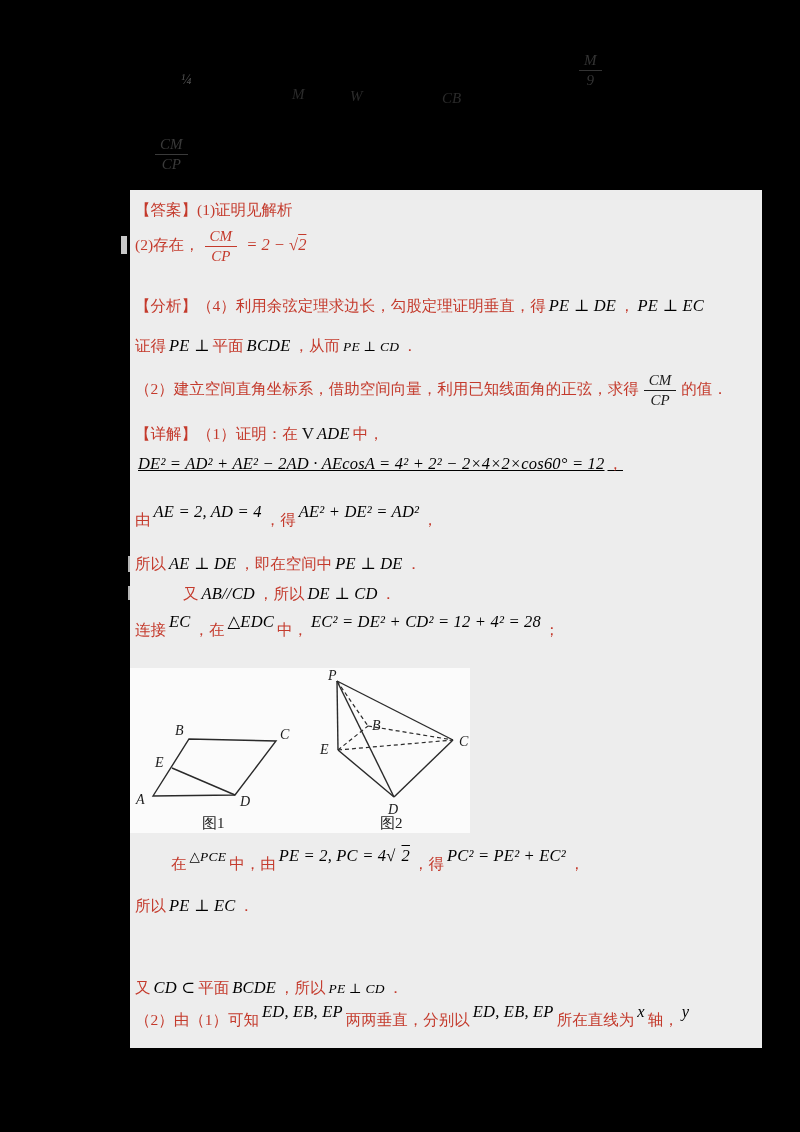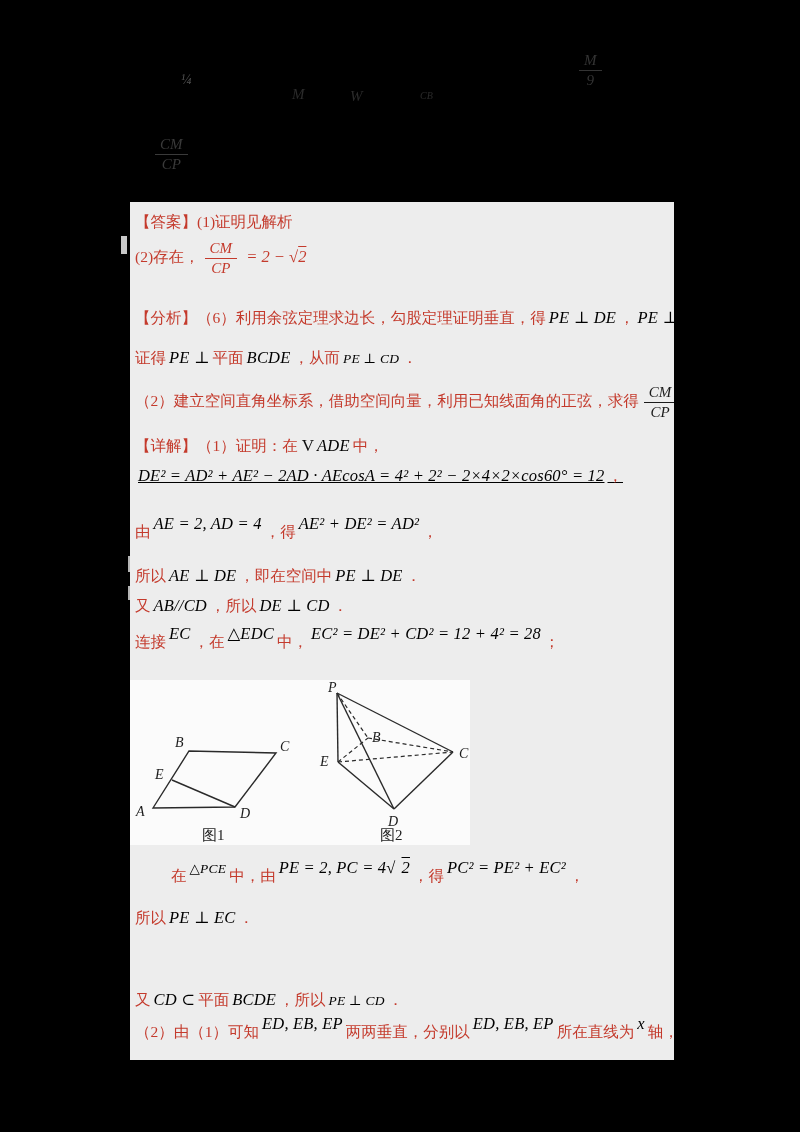--- a/index.html
+++ b/index.html
@@ -6,28 +6,28 @@
   body {
     width:800px; height:1132px; position:relative; overflow:hidden;
     background:#000;
     font-family:"Liberation Serif","DejaVu Serif",serif;
   }
   
   .artifact { position:absolute; color:#2b2b2b; font-style:italic; }
   .af1 { left:181px; top:72px;  font-size:14px; color:#4d4d4d; }
   .af2 { left:292px; top:86px;  font-size:15px; }
   .af3 { left:350px; top:88px;  font-size:15px; }
-  .af4 { left:420px; top:90px;  font-size:10px; }
+  .af4 { left:442px; top:90px;  font-size:15px; }
   .af5 { left:574px; top:52px;  font-size:13px; color:#343434; }
   .af6 { left:150px; top:136px; font-size:15px; color:#3a3a3a; }
   .af6 .num { border-color:#5a5a5a; }
 
   
   .panel {
-    position:absolute; left:130px; top:202px; width:544px; height:858px;
+    position:absolute; left:130px; top:190px; width:632px; height:858px;
     background:#ededed; overflow:hidden;
   }
   .line { position:absolute; left:5px; white-space:nowrap; line-height:24px; }
 
   
   .r  { color:#c43a2c; font-size:15.5px; }
   .rm { color:#c43a2c; font-size:16.5px; font-style:italic; }
   .k  { color:#000000; font-size:16.5px; font-style:italic; padding:0 3px; letter-spacing:.2px; }
   .sm { font-size:13.5px;text-align:center; }
   .up { position:relative; top:-8px; }
@@ -43,21 +43,21 @@
   
   .pl1  { top:8px; }
   .pl2  { top:38px; }
   .pl3  { top:104px; }
   .pl4  { top:144px; }
   .pl5  { top:182px; }
   .pl6  { top:232px; }
   .pl7  { top:262px;text-decoration:underline; }
   .pl8  { top:318px; }
   .pl9  { top:362px; }
-  .pl10 { top:392px; }
+  .pl10 { top:392px;margin-left:48px; }
   .pl11 { top:428px; }
   .pl12 { top:662px;margin-left:36px; }
   .pl13 { top:704px; }
   .pl14 { top:734px; }
   .pl15 { top:786px; }
   .pl16 { top:818px; }
 
   
   .figbox {
     position:absolute; left:0; top:478px; width:340px; height:165px;
@@ -85,21 +85,21 @@
 <span class="artifact af5"><span class="fr"><span class="num">M</span><span class="den">9</span></span></span>
 <span class="artifact af6"><span class="fr"><span class="num">CM</span><span class="den">CP</span></span></span>
 
 <div class="tick1"></div>
 <div class="tick2"></div>
 <div class="tick3"></div>
 
 <div class="panel">
   <div class="line pl1"><span class="r">【答案】(1)证明见解析</span></div>
   <div class="line pl2"><span class="r">(2)存在，</span><span class="fr red"><span class="num">CM</span><span class="den">CP</span></span><span class="rm"> = 2 − √</span><span class="rm ovl">2</span></div>
-  <div class="line pl3"><span class="r">【分析】（6）利用余弦定理求边长，勾股定理证明垂直，得</span><span class="k">PE ⊥ DE</span><span class="r">，</span><span class="k">PE ⊥ EC</span></div>
+  <div class="line pl3"><span class="r">【分析】（4）利用余弦定理求边长，勾股定理证明垂直，得</span><span class="k">PE ⊥ DE</span><span class="r">，</span><span class="k">PE ⊥ EC</span></div>
   <div class="line pl4"><span class="r">证得</span><span class="k">PE ⊥</span><span class="r">平面</span><span class="k">BCDE</span><span class="r">，从而</span><span class="k sm">PE ⊥ CD</span><span class="r">．</span></div>
   <div class="line pl5"><span class="r">（2）建立空间直角坐标系，借助空间向量，利用已知线面角的正弦，求得</span><span class="fr blk"><span class="num">CM</span><span class="den">CP</span></span><span class="r">的值．</span></div>
   <div class="line pl6"><span class="r">【详解】（1）证明：在</span><span class="kv">V</span><span class="k">ADE</span><span class="r">中，</span></div>
   <div class="line pl7"><span class="k">DE² = AD² + AE² − 2AD · AEcosA = 4² + 2² − 2×4×2×cos60° = 12</span><span class="r">，</span></div>
   <div class="line pl8"><span class="r">由</span><span class="k up">AE = 2, AD = 4</span><span class="r">，得</span><span class="k up">AE² + DE² = AD²</span><span class="r">，</span></div>
   <div class="line pl9"><span class="r">所以</span><span class="k">AE ⊥ DE</span><span class="r">，即在空间中</span><span class="k">PE ⊥ DE</span><span class="r">．</span></div>
   <div class="line pl10"><span class="r">又</span><span class="k">AB//CD</span><span class="r">，所以</span><span class="k">DE ⊥ CD</span><span class="r">．</span></div>
   <div class="line pl11"><span class="r">连接</span><span class="k up">EC</span><span class="r">，在</span><span class="k up">△EDC</span><span class="r">中，</span><span class="k up">EC² = DE² + CD² = 12 + 4² = 28</span><span class="r">；</span></div>
 
   <div class="figbox">

